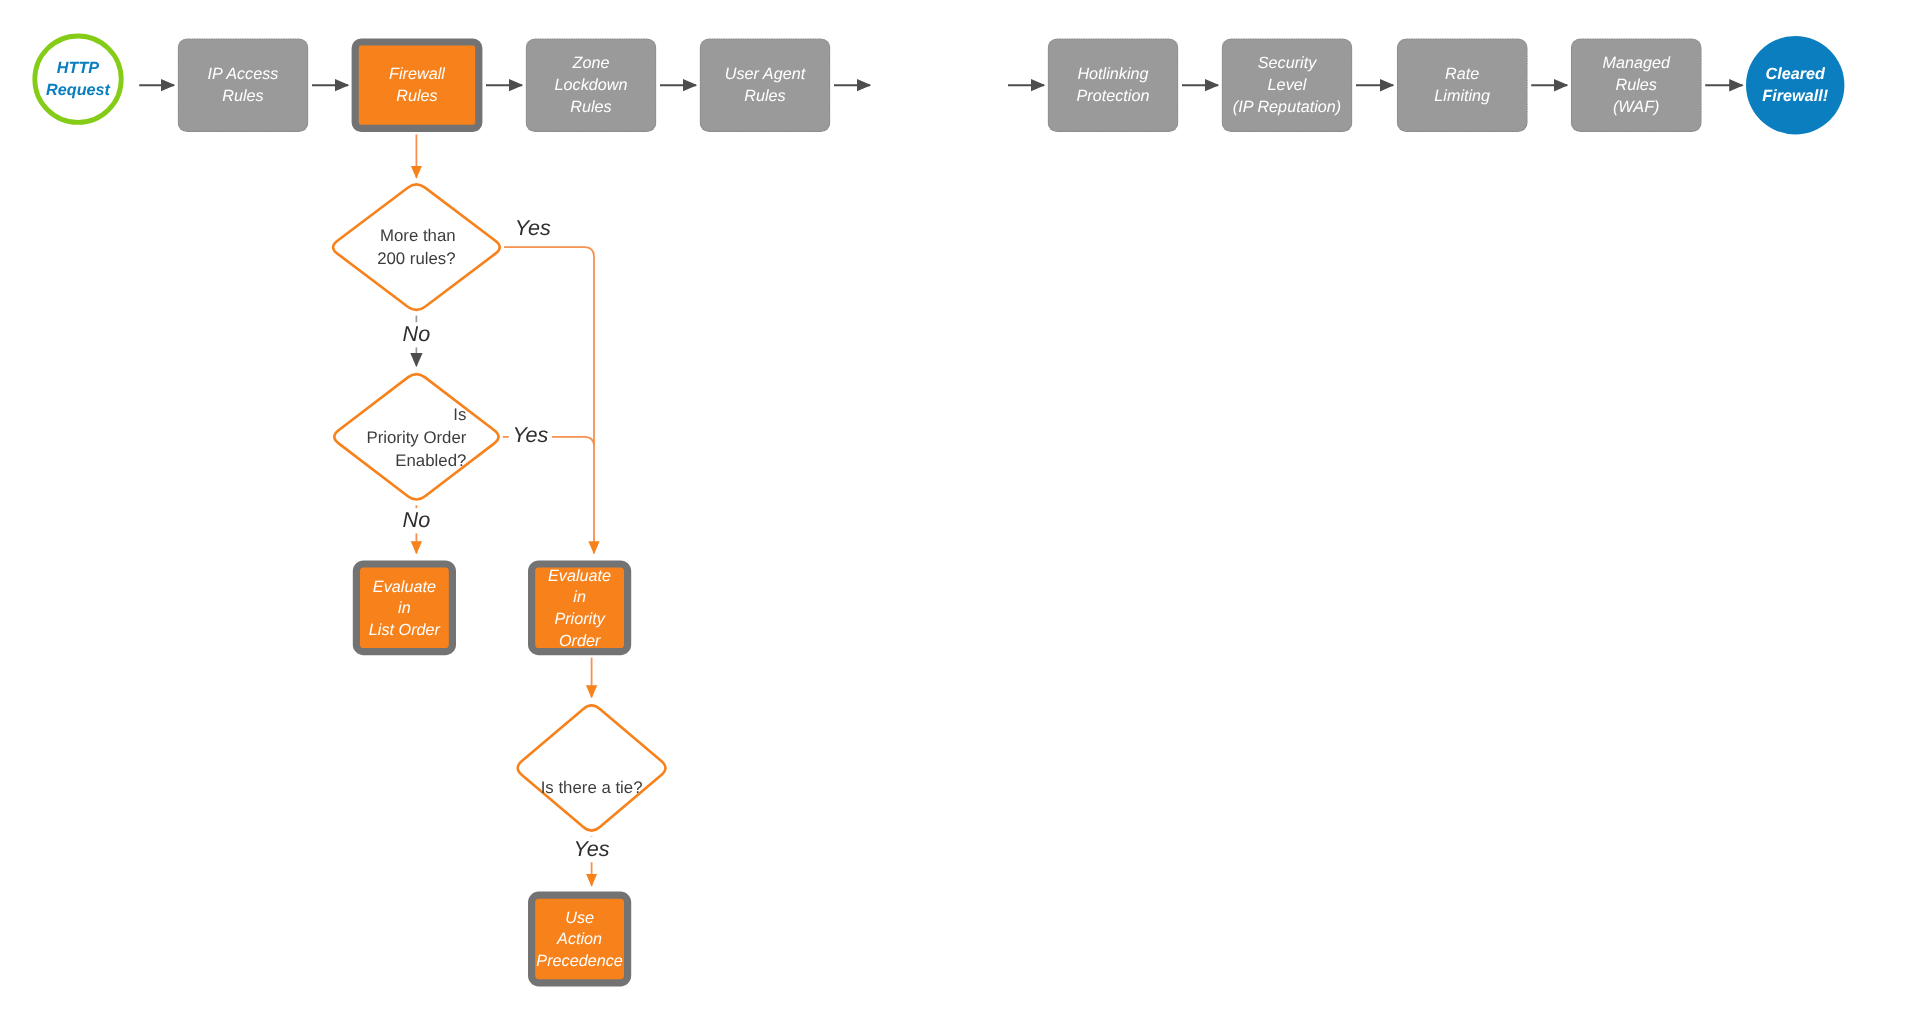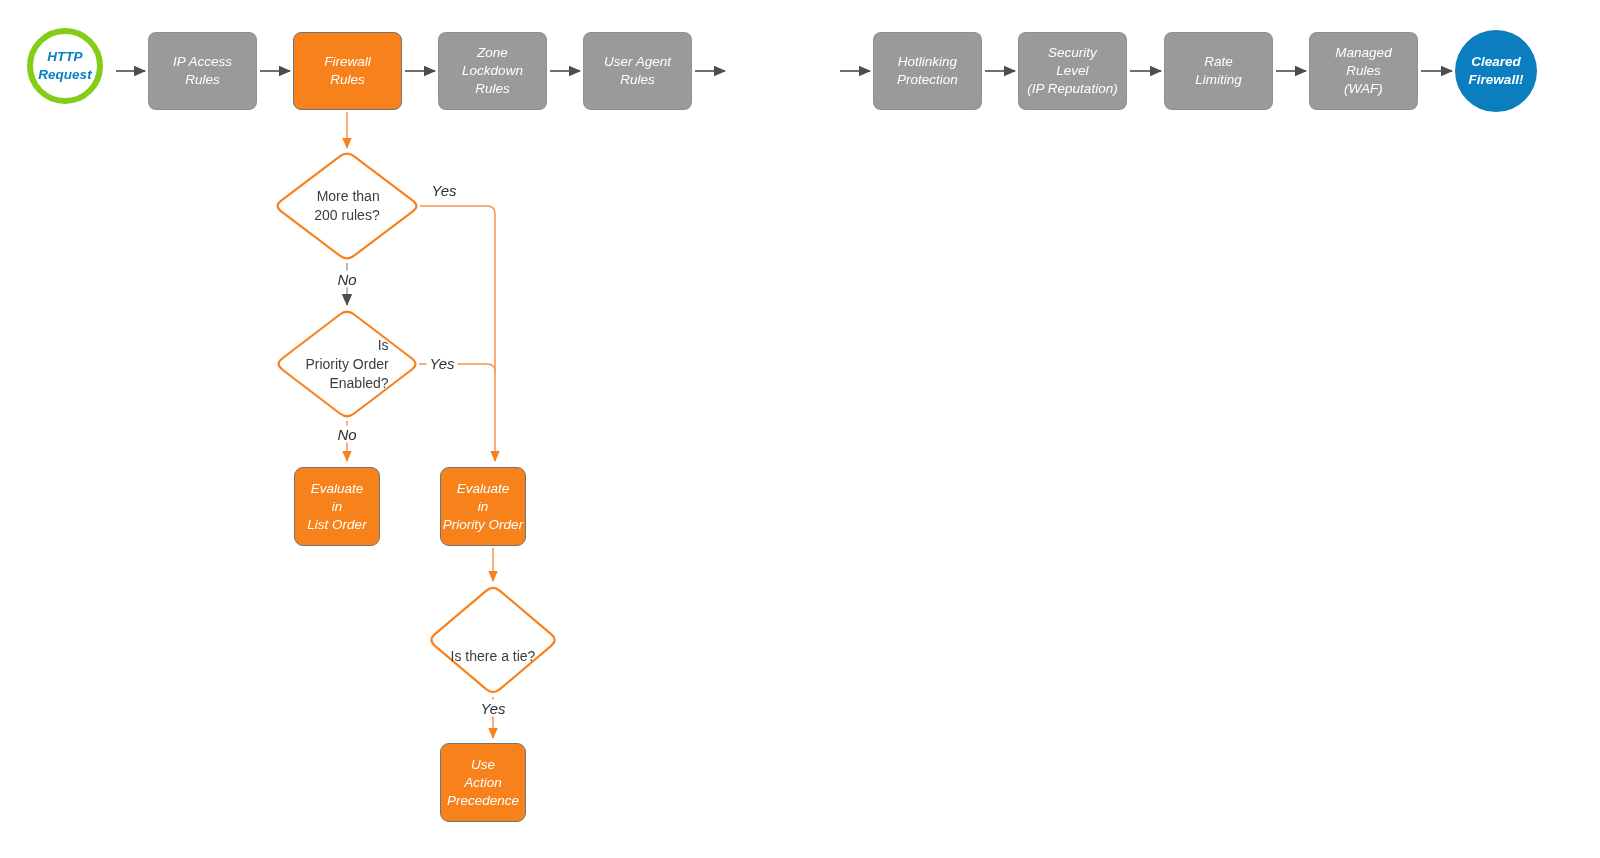--- a/index.html
+++ b/index.html
@@ -16,37 +16,37 @@
 
   .node {
     position:absolute; display:flex; align-items:center; justify-content:center;
     text-align:center; white-space:pre-line; box-sizing:border-box;
   }
   .box {
     width:109px; height:78px; border-radius:8px;
     font-style:italic; font-size:13.5px; line-height:18px; color:#ffffff;
   }
   .box.gray   { background:#9a9a9b; border:1px dotted #838383; }
-  .box.orange { background:#f7821c; border:1px solid #737373; }
+  .box.orange { background:#f7821c; border:6px solid #737373; }
   .box.small  { width:86px; height:79px; border-radius:9px; }
   .circle {
     border-radius:50%; font-style:italic; font-weight:bold;
     font-size:13.5px; line-height:18px;
   }
-  .circle.start { width:76px; height:76px; background:#ffffff; border:6px solid #84cc16; color:#0b7ec0; }
+  .circle.start { width:76px; height:76px; background:#ffffff; border:4px solid #84cc16; color:#0b7ec0; }
   .circle.end   { width:82px; height:82px; background:#0b7ec0; color:#ffffff; }
 
   .diamond-label {
     position:absolute; display:flex; align-items:center; justify-content:center;
     text-align:right; white-space:pre-line;
     color:#3d3d3d; font-size:14px; line-height:19px;
   }
   .edge-label {
     position:absolute; transform:translate(-50%,-50%);
-    font-style:italic; font-size:15px; color:#2e2e2e;
+    font-style:italic; font-size:18px; color:#2e2e2e;
     background:#ffffff; padding:0 3px; white-space:nowrap;
   }
 </style>
 </head>
 <body>
 
 <div class="canvas">
 
   <svg class="wires" viewBox="0 0 1600 858">
     <defs>

